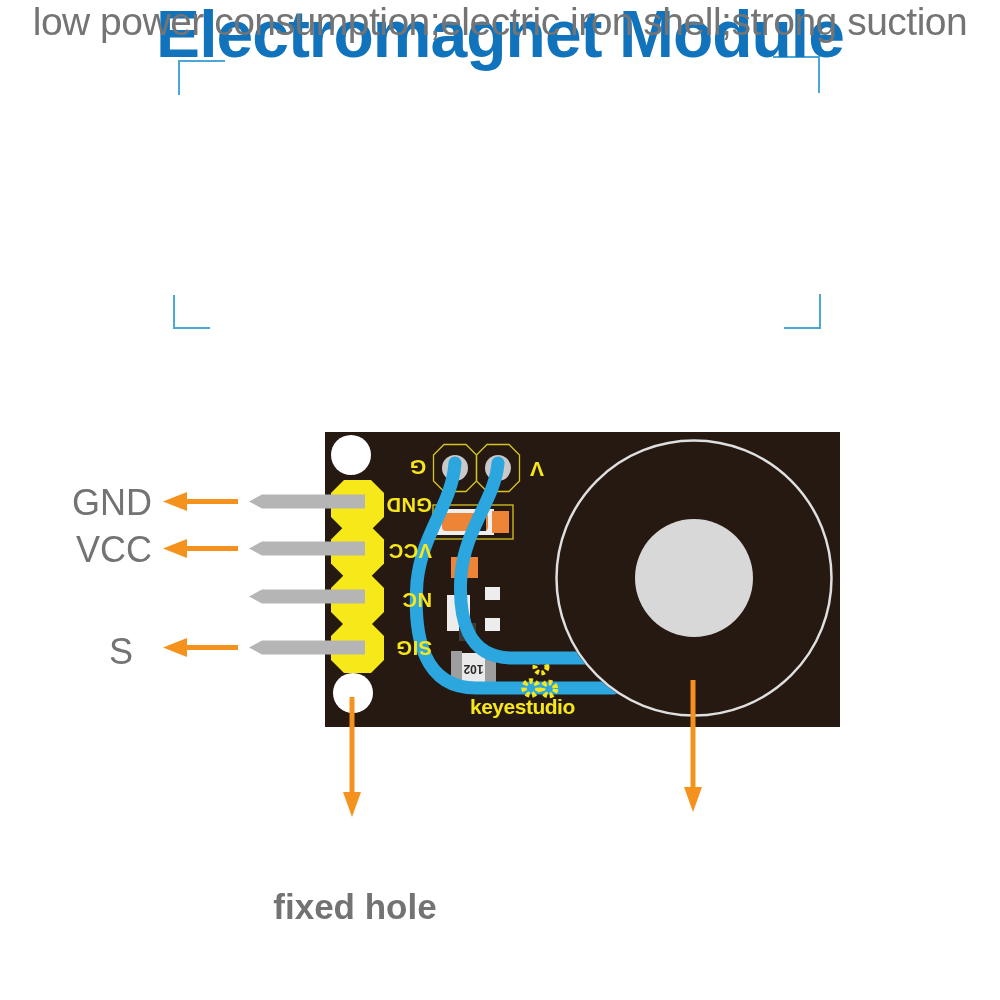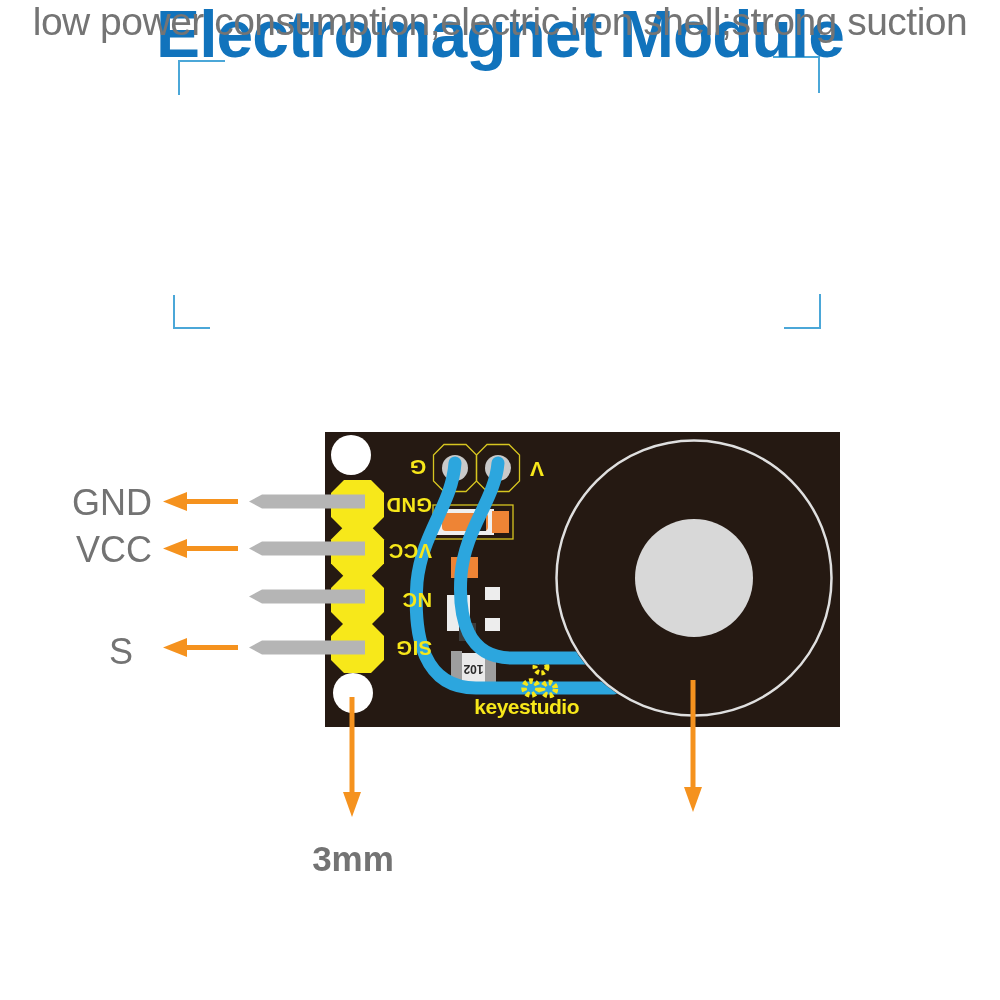--- a/index.html
+++ b/index.html
@@ -26,21 +26,21 @@
   .pin-label{font-size:36px;font-weight:400;text-align:right;line-height:1;}
   .bottom-label{font-size:35px;font-weight:600;text-align:center;line-height:1;}
   .silk{
     color:#F7E71A;font-weight:bold;line-height:1;
     transform:rotate(180deg);text-align:left;
   }
   .silk.pin{font-size:20px;width:48px;left:384px;letter-spacing:0.5px;}
   .silk.pad{font-size:21px;width:20px;text-align:center;}
   .silk.code{font-size:12px;width:27px;left:460px;top:663px;color:#2a2a2a;font-weight:bold;text-align:center;}
   .brand{
-    left:444px;top:696px;width:135px;text-align:right;
+    left:470px;top:696px;width:135px;text-align:left;
     font-size:21px;font-weight:bold;color:#F7E71A;letter-spacing:-0.5px;line-height:1;
   }
   svg{position:absolute;left:0;top:0;}
   .txt-layer{z-index:2;}
 </style>
 </head>
 <body>
 
 <div class="canvas">
 
@@ -141,15 +141,15 @@
   <div class="abs silk pin txt-layer" style="top:495px;">GND</div>
   <div class="abs silk pin txt-layer" style="top:541px;">VCC</div>
   <div class="abs silk pin txt-layer" style="top:590px;">NC</div>
   <div class="abs silk pin txt-layer" style="top:638px;">SIG</div>
   <div class="abs silk code txt-layer">102</div>
   <div class="abs brand txt-layer">keyestudio</div>
 
   <div class="abs callout pin-label txt-layer" style="left:40px;top:485px;width:112px;">GND</div>
   <div class="abs callout pin-label txt-layer" style="left:40px;top:532px;width:112px;">VCC</div>
   <div class="abs callout pin-label txt-layer" style="left:40px;top:634px;width:93px;">S</div>
-  <div class="abs callout bottom-label txt-layer" style="left:253px;top:841px;width:200px;">3mm</div>
+  <div class="abs callout bottom-label txt-layer" style="left:225px;top:889px;width:260px;">fixed hole</div>
 
 </div>
 
 </body></html>

